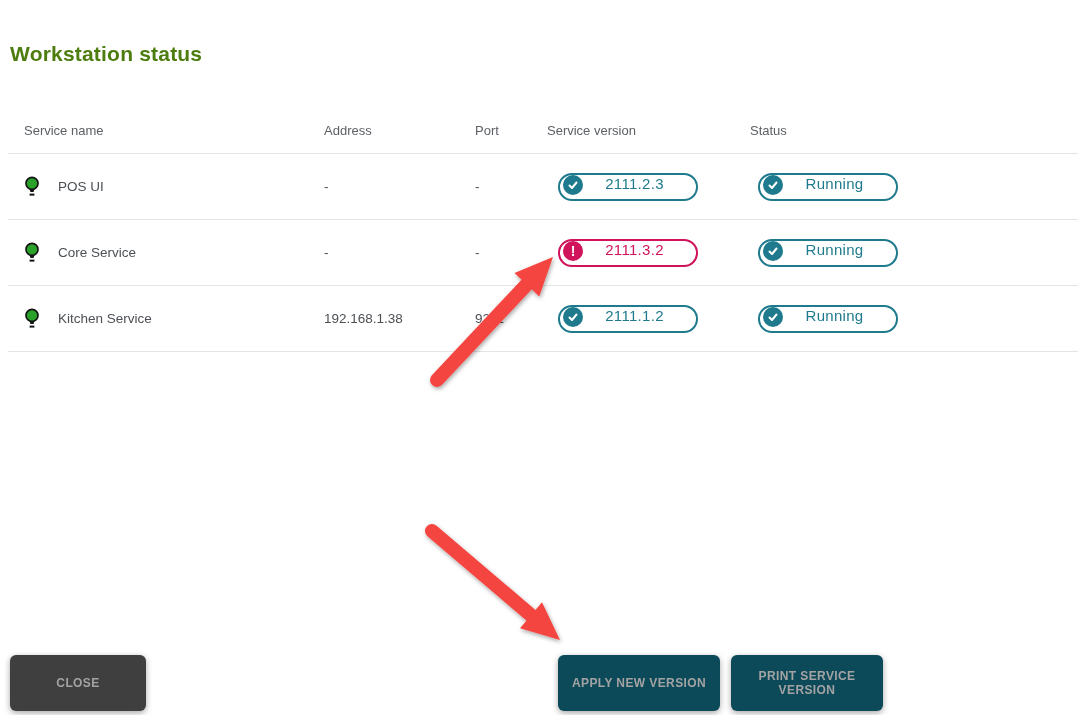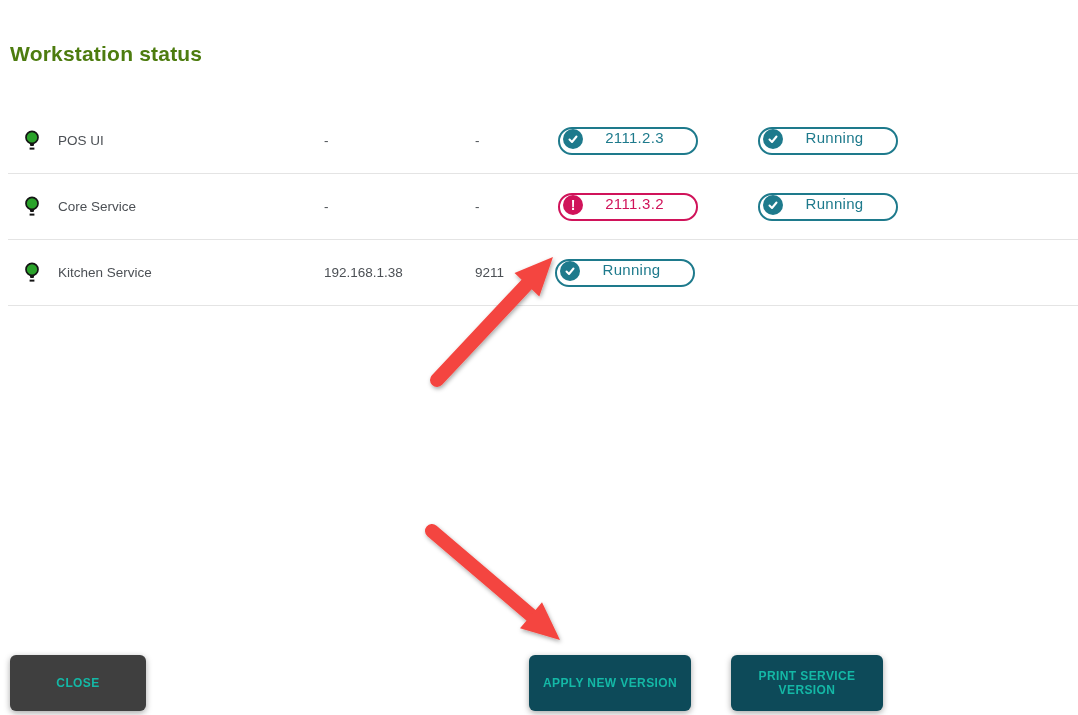--- a/index.html
+++ b/index.html
@@ -26,36 +26,43 @@
     padding-right:10px; letter-spacing:.3px; }
   .badge.error { border-color:#d0135a; }
   .badge.error .bicon { background:#d0135a; }
   .badge.error .btext { color:#d0135a; }
   .badge .icon-alert { display:none; color:#fff; font-size:14px; font-weight:700; line-height:1; }
   .badge.error .icon-alert { display:block; }
   .version-badge { margin-left:11px; }
   .status-badge { margin-left:8px; }
 
   .btn { position:absolute; top:655px; height:56px; border:none; border-radius:6px;
-    color:#14b8a6; font-family:"Liberation Sans", sans-serif; font-size:12px;
+    color:#a3a3a3; font-family:"Liberation Sans", sans-serif; font-size:12px;
     font-weight:700; letter-spacing:.4px; cursor:pointer; text-align:center;
     box-shadow:0 2px 6px rgba(0,0,0,.35); }
   .btn-close { left:10px; width:136px; background:#3f3f3f; }
-  .btn-apply { left:529px; width:162px; background:#0d4a59; }
+  .btn-apply { left:558px; width:162px; background:#0d4a59; }
   .btn-print { left:731px; width:152px; background:#0d4a59; }
 
   .arrow-layer { position:absolute; inset:0; width:1078px; height:715px;
     pointer-events:none; }
 </style>
 </head>
 <body>
 
 <h1 class="page-title">Workstation status</h1>
 
 <div class="status-table">
+  <div class="trow thead">
+    <div class="cell cell-name" style="padding-left:16px;">Service name</div>
+    <div class="cell">Address</div>
+    <div class="cell">Port</div>
+    <div class="cell">Service version</div>
+    <div class="cell">Status</div>
+  </div>
   <div id="rows-container">
   <div class="trow tbody-row">
     <div class="cell cell-name">
       <svg class="bulb" viewBox="0 0 16 21">
         <circle cx="8" cy="7.4" r="6" fill="#2aa22a" stroke="#141414" stroke-width="1.7"></circle>
         <path d="M5.7 13.2 L10.3 13.2 L9.6 16 L6.4 16 Z" fill="#141414"></path>
         <rect x="5.6" y="17.6" width="4.8" height="2" fill="#141414"></rect>
       </svg>
       <span>POS UI</span>
     </div>
@@ -133,20 +140,31 @@
       </svg>
       <span>Kitchen Service</span>
     </div>
     <div class="cell">
           <span>192.168.1.38</span>
         </div>
     <div class="cell">
           <span>9211</span>
         </div>
     <div class="cell">
+      <div class="badge version-badge ok">
+        <span class="bicon">
+          <svg class="icon-check" width="12" height="12" viewBox="0 0 12 12">
+                <polyline points="2.5,6.5 5,9 9.5,3.5" fill="none" stroke="#ffffff" stroke-width="2" stroke-linecap="round" stroke-linejoin="round"></polyline>
+              </svg>
+
+        </span>
+        <span class="btext">2111.1.2</span>
+      </div>
+    </div>
+    <div class="cell">
       <div class="badge status-badge">
         <span class="bicon">
           <svg class="icon-check" width="12" height="12" viewBox="0 0 12 12">
                 <polyline points="2.5,6.5 5,9 9.5,3.5" fill="none" stroke="#ffffff" stroke-width="2" stroke-linecap="round" stroke-linejoin="round"></polyline>
               </svg>
         </span>
         <span class="btext">Running</span>
       </div>
     </div>
   </div>

